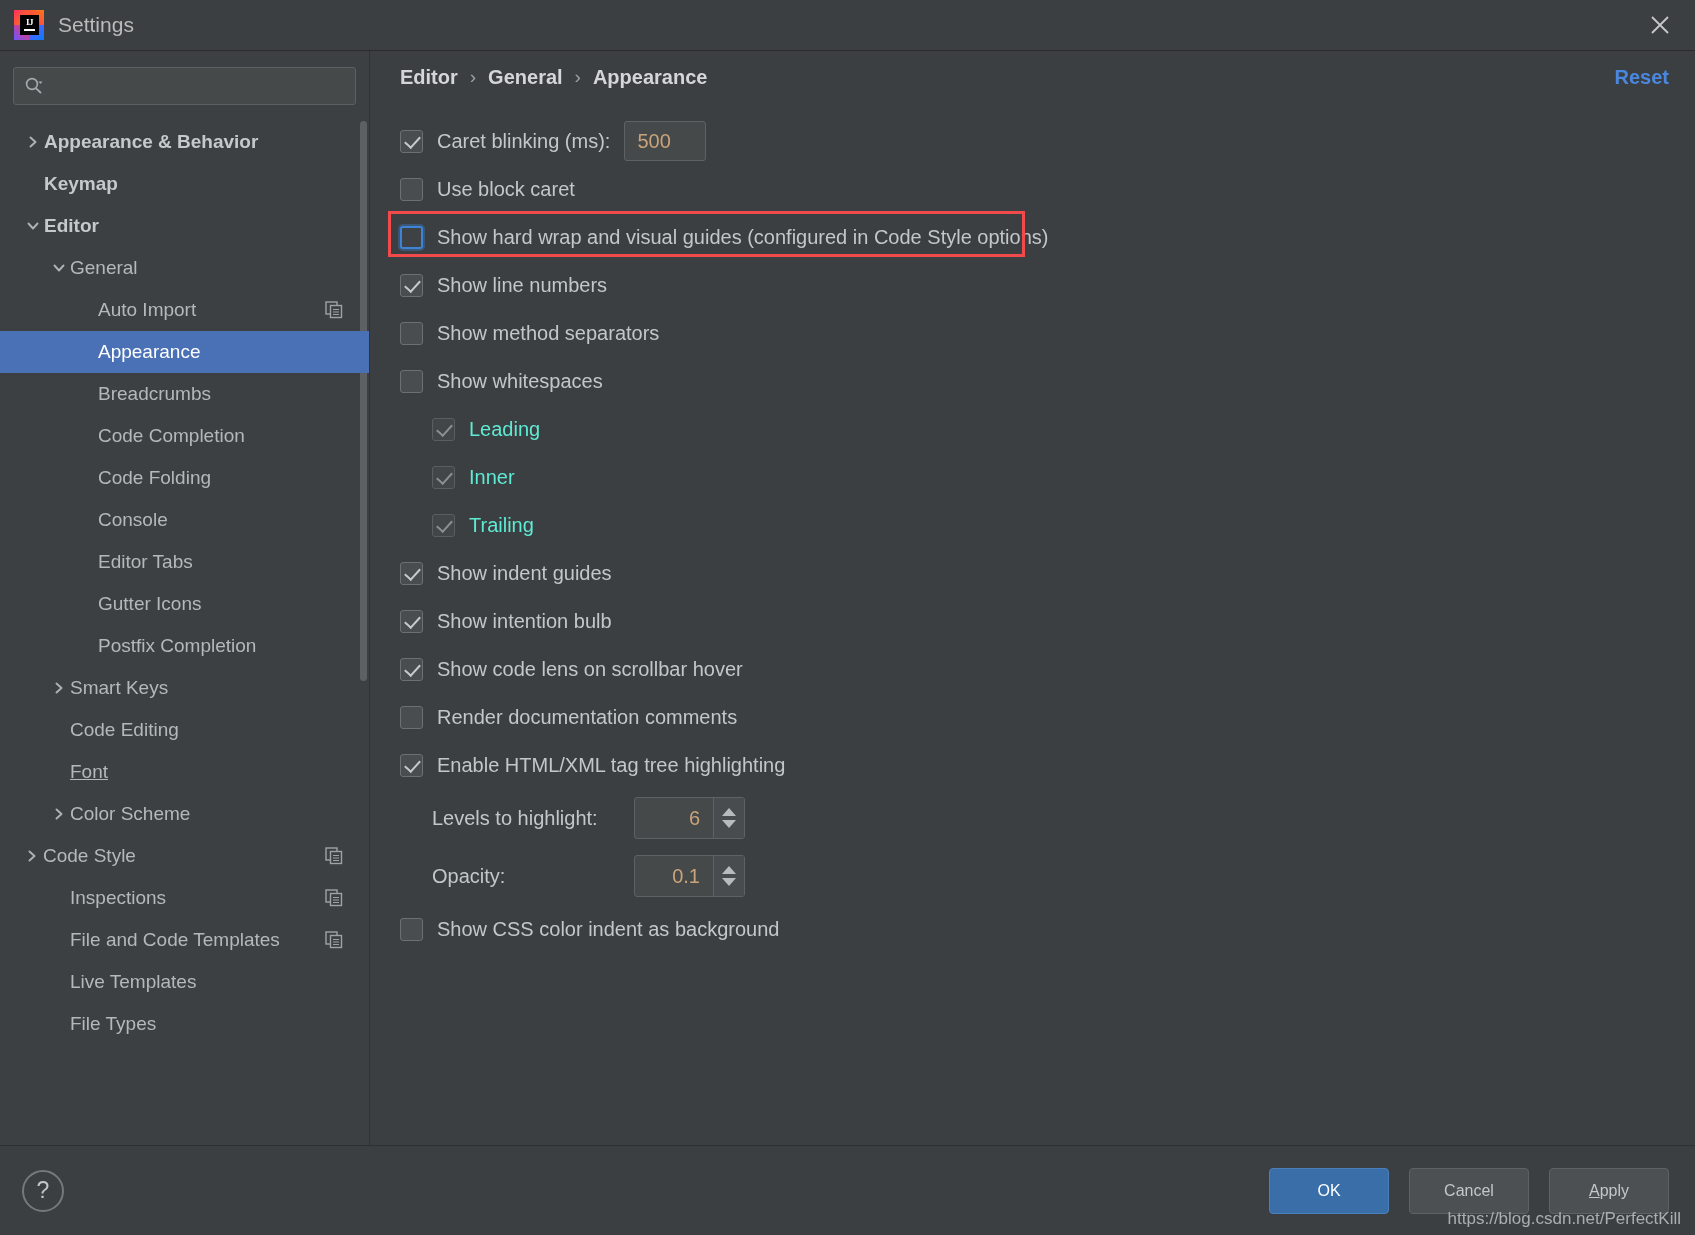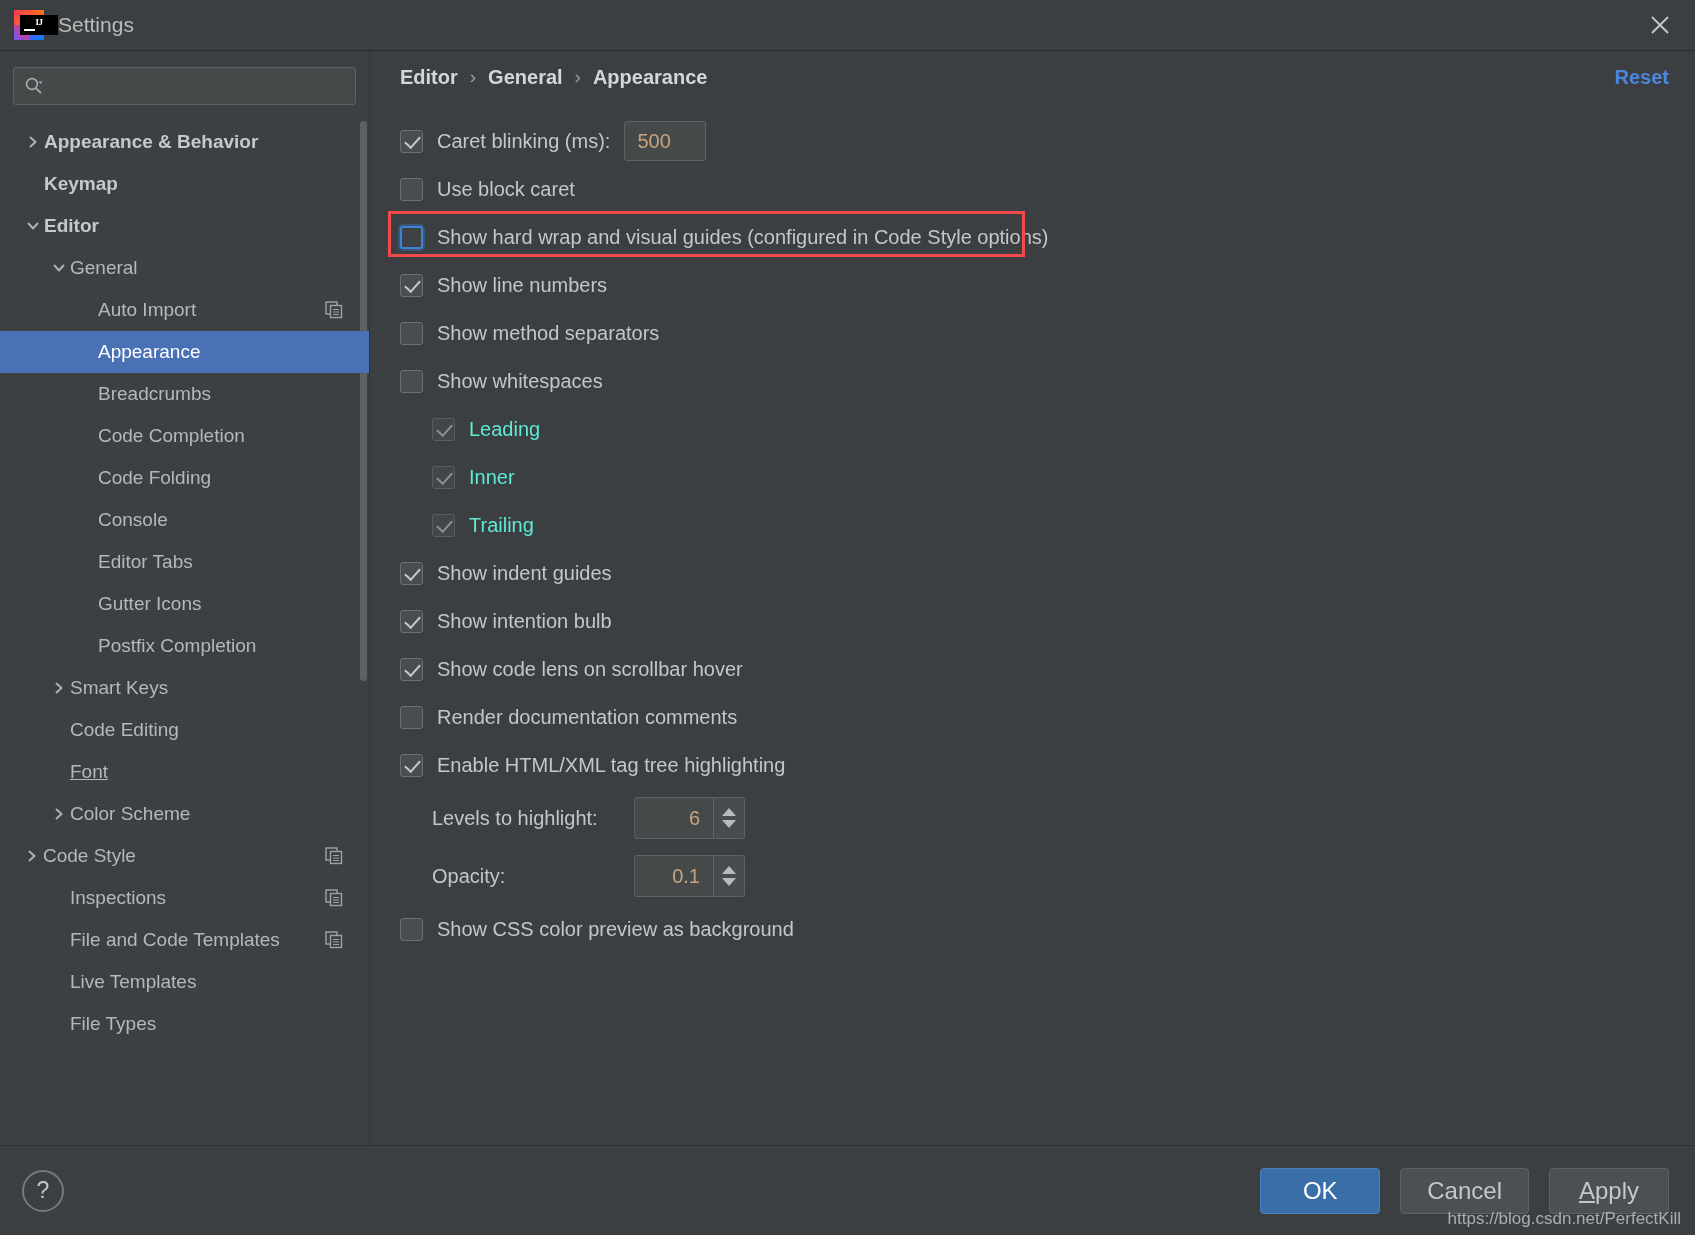--- a/index.html
+++ b/index.html
@@ -30,21 +30,21 @@
   }
   .ij-logo .q1, .ij-logo .q2, .ij-logo .q3, .ij-logo .q4 {
     position: absolute; width: 15px; height: 15px;
   }
   .ij-logo .q1 { left:0; top:0; background: linear-gradient(135deg,#fe315d,#f97a12); }
   .ij-logo .q2 { right:0; top:0; background: linear-gradient(225deg,#f97a12,#fe315d); }
   .ij-logo .q3 { left:0; bottom:0; background: linear-gradient(45deg,#6b57ff,#fe315d); }
   .ij-logo .q4 { right:0; bottom:0; background: linear-gradient(315deg,#087cfa,#6b57ff); }
   .ij-logo .box {
     position: absolute; left: 6px; top: 5px;
-    width: 38px; height: 20px; background: #000;
+    width: 19px; height: 20px; background: #000;
     display: flex; align-items: flex-start; justify-content: center;
     color: #fff; font-size: 9px; font-weight: bold;
     font-family: "Liberation Serif", serif;
     letter-spacing: -0.5px; line-height: 10px; padding-top: 2px;
   }
   .ij-logo .box::after {
     content: ""; position: absolute; bottom: 4px; left: 4px;
     width: 11px; height: 2px; background: #fff;
   }
   .title-text {
@@ -207,21 +207,21 @@
   .help-btn {
     width: 42px; height: 42px; border-radius: 50%;
     border: 2px solid #74797c; color: #c2c6c9;
     display: flex; align-items: center; justify-content: center;
     font-size: 23px; cursor: pointer;
   }
   .btns { margin-left: auto; display: flex; gap: 20px; }
   .btn {
     min-width: 120px; height: 46px; border-radius: 4px;
     display: flex; align-items: center; justify-content: center;
-    font-size: 24px; cursor: pointer;
+    font-size: 16px; cursor: pointer;
     background: #4c5052; border: 1px solid #5e6264; color: #c3c7ca;
     padding: 0 26px;
   }
   .btn.primary { background: #3a6ea8; border-color: #4a7fbd; color: #ffffff; }
   .btn .mn { text-decoration: underline; }
   .watermark {
     position: absolute; right: 14px; bottom: 6px;
     font-size: 17px; color: #a9aeb1;
     pointer-events: none;
   }
@@ -550,21 +550,21 @@
             <div class="spinner">
               <div class="val">0.1</div>
               <div class="arrows">
                 <span class="tri-up"></span>
                 <span class="tri-dn"></span>
               </div>
             </div>
           </div>
           <div class="row">
             <span class="cb"></span>
-            <span class="cb-label">Show CSS color preview as background</span>
+            <span class="cb-label">Show CSS color indent as background</span>
           </div>
         </div>
 
     </div>
   </div>
 
   <div class="footer">
     <div class="help-btn">?</div>
     <div class="btns" id="footer-buttons">
         <div class="btn primary">OK</div>

